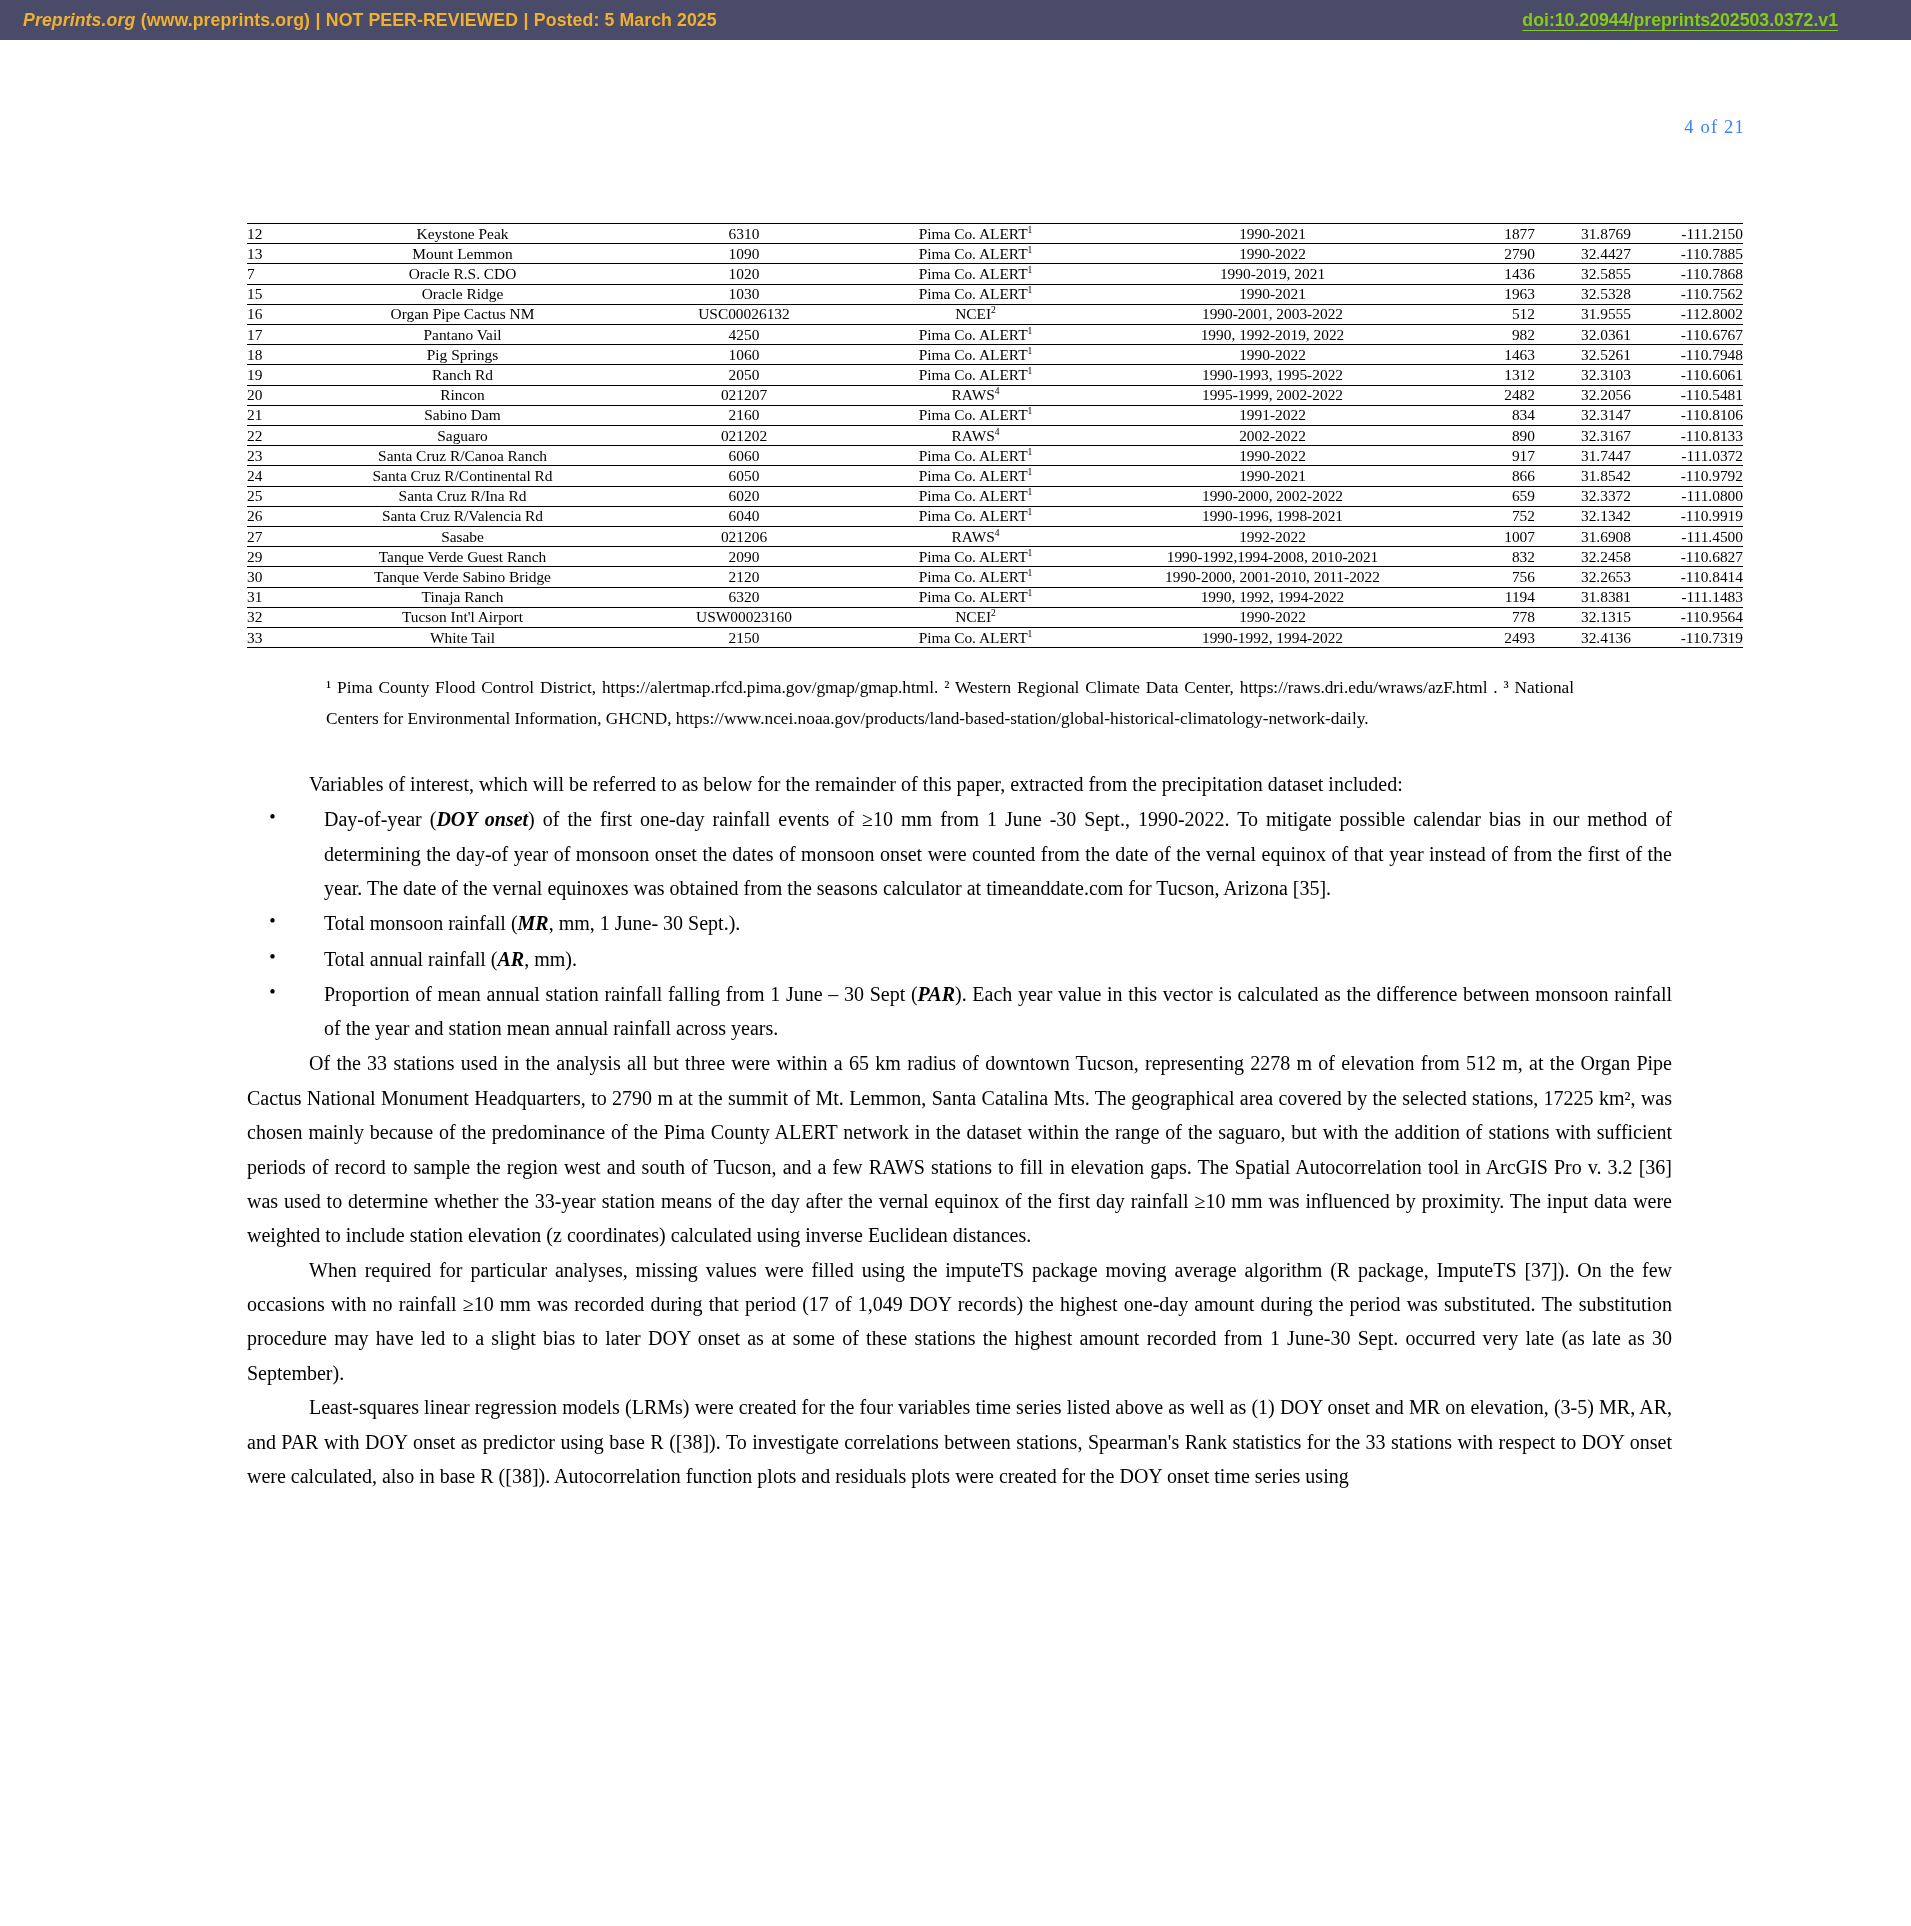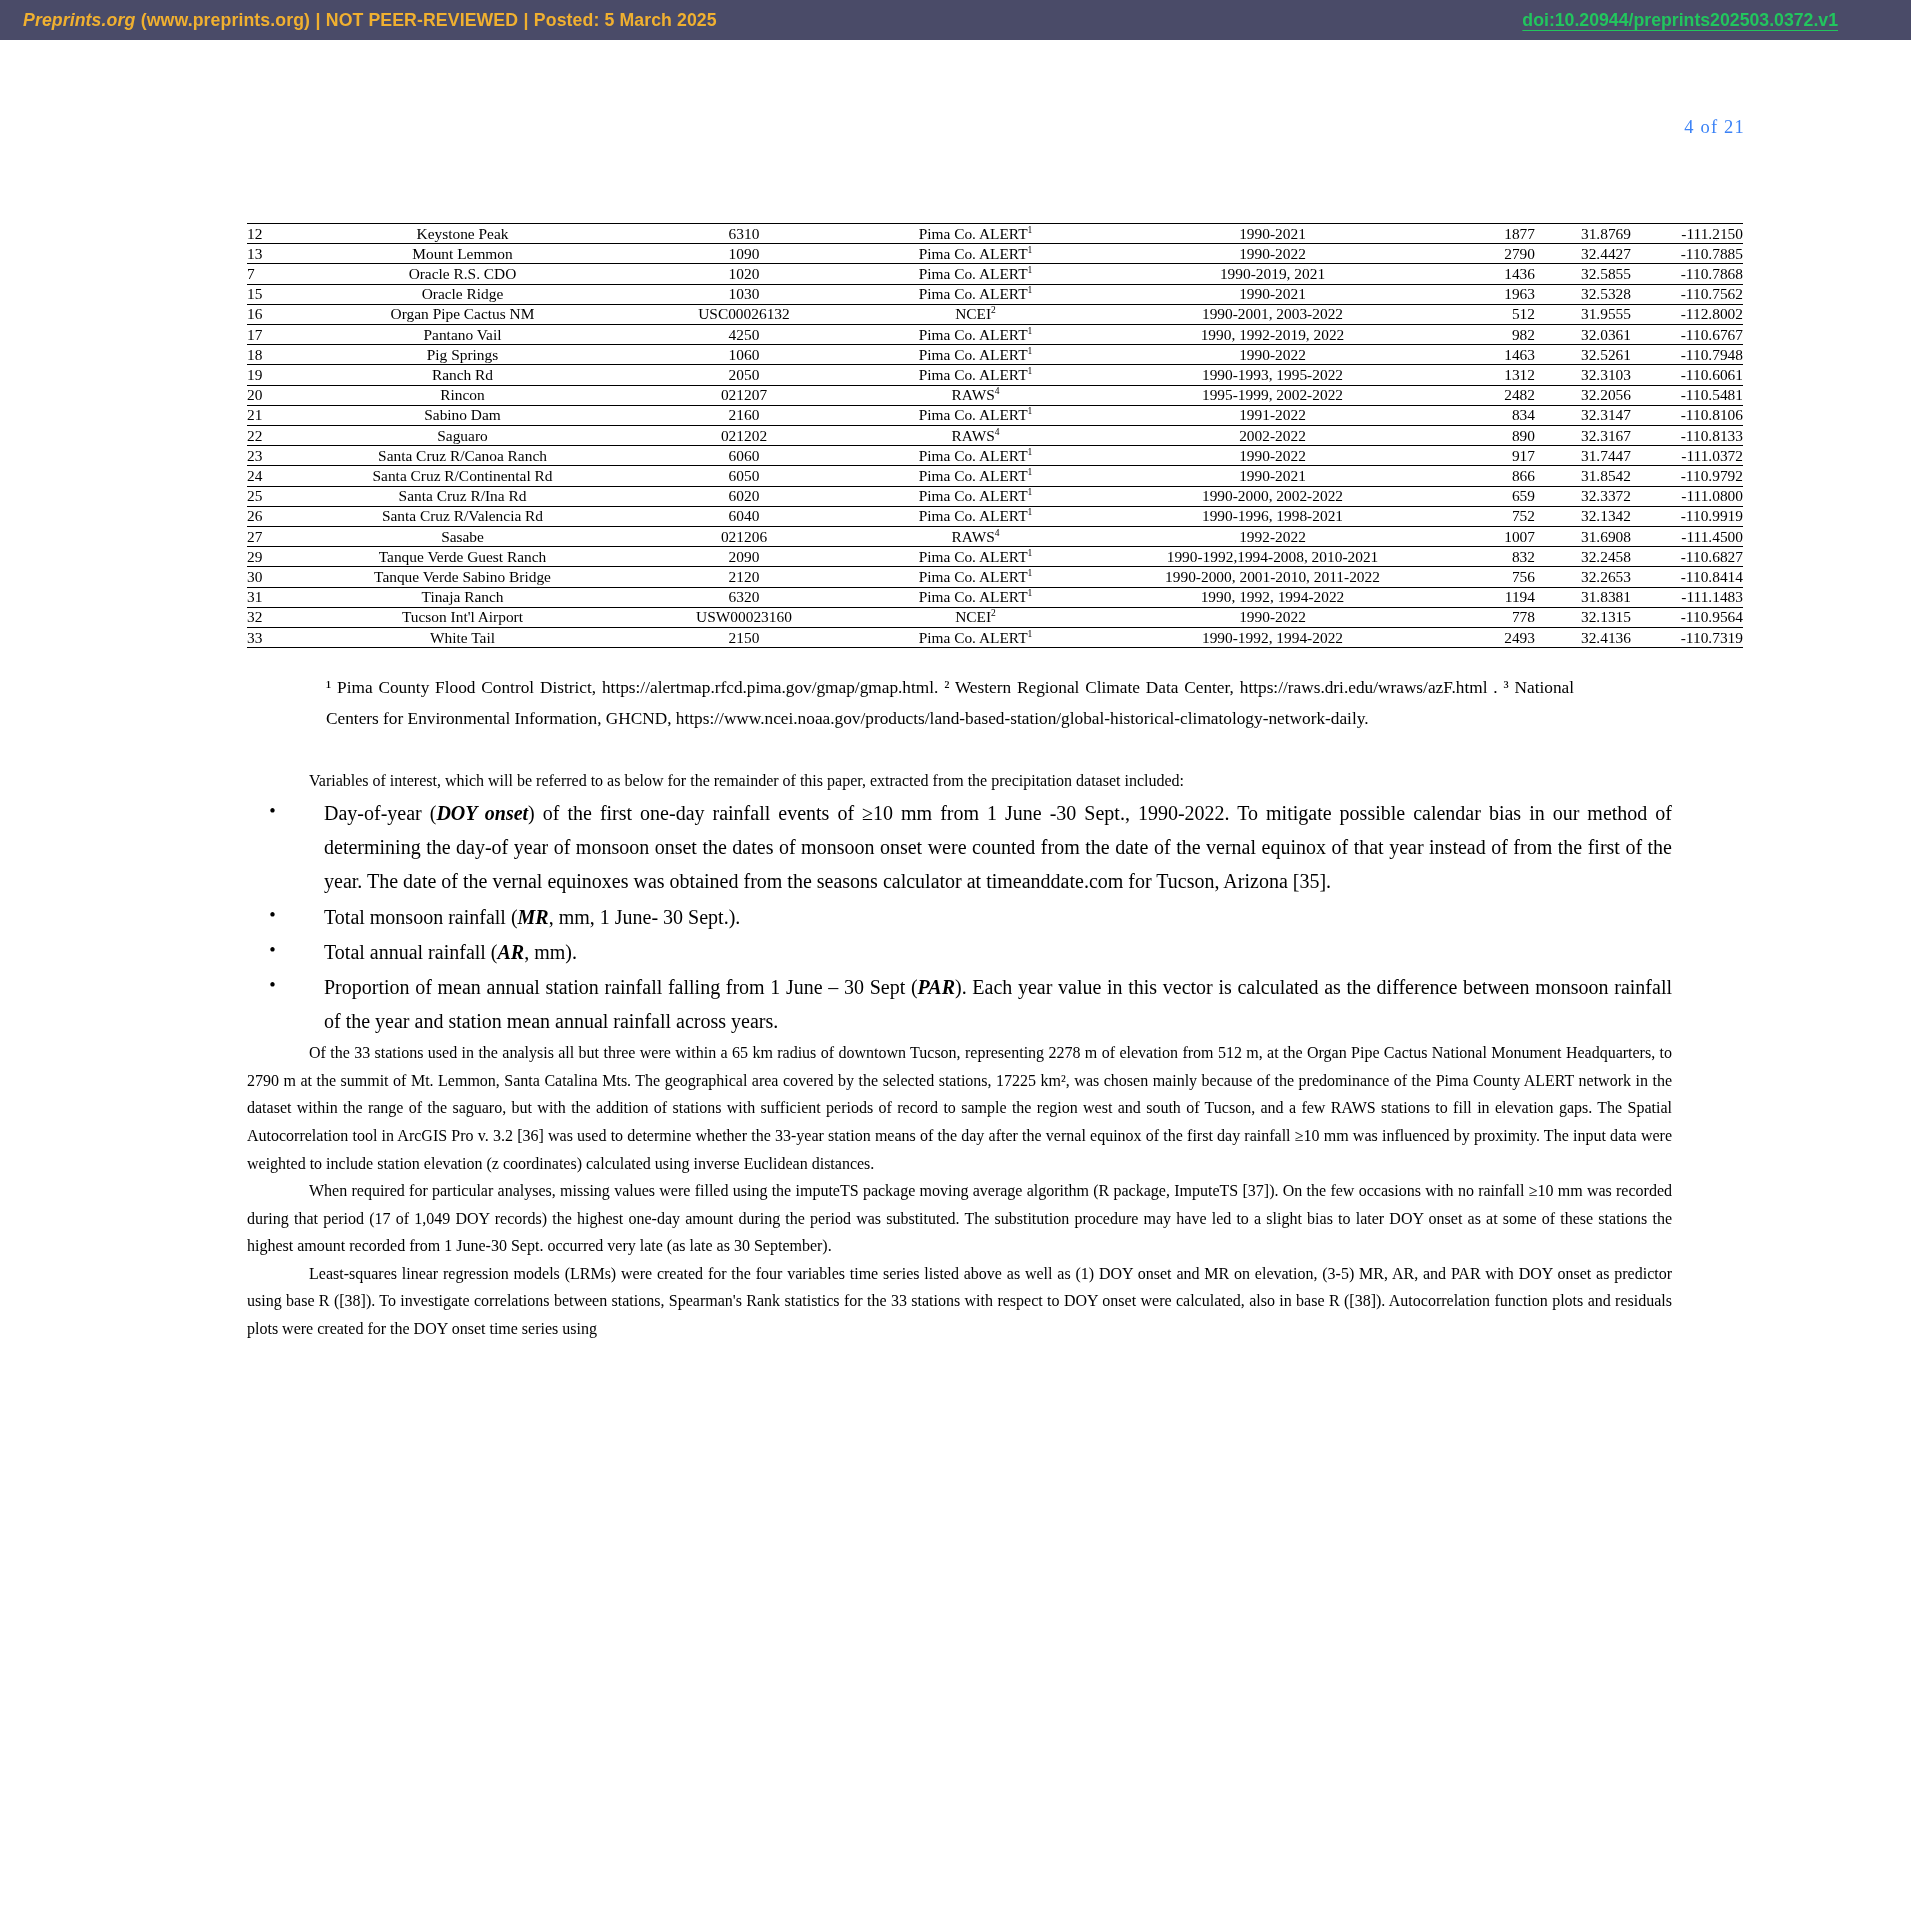--- a/index.html
+++ b/index.html
@@ -47,21 +47,21 @@
     font-size: 17.7px;
     font-weight: bold;
     color: #f0b030;
     padding: 0 5.4px;
   }
   .banner-right {
     margin-left: auto;
     font-family: "Liberation Sans", sans-serif;
     font-size: 17.7px;
     font-weight: bold;
-    color: #22c55e;
+    color: #84cc16;
     text-decoration: underline;
     text-underline-offset: 3.9px;
     white-space: nowrap;
     padding-right: 50px;
   }
 
   
   .page-number {
     position: absolute;
     top: 117px;
@@ -118,21 +118,21 @@
     line-height: 1.80;
     text-align: justify;
     text-justify: inter-word;
   }
 
   
   .body-block { margin-top: 32px; }
   p.para {
     margin: 0 0 0 0;
     font-family: "Liberation Serif", serif;
-    font-size: 16px;
+    font-size: 20px;
     line-height: 1.72;
     text-align: justify;
     text-justify: inter-word;
     text-indent: 62px;
     width: 1425px;
   }
 
   ul.bullets {
     list-style: none;
     margin: 1.5px 0 0 0;

